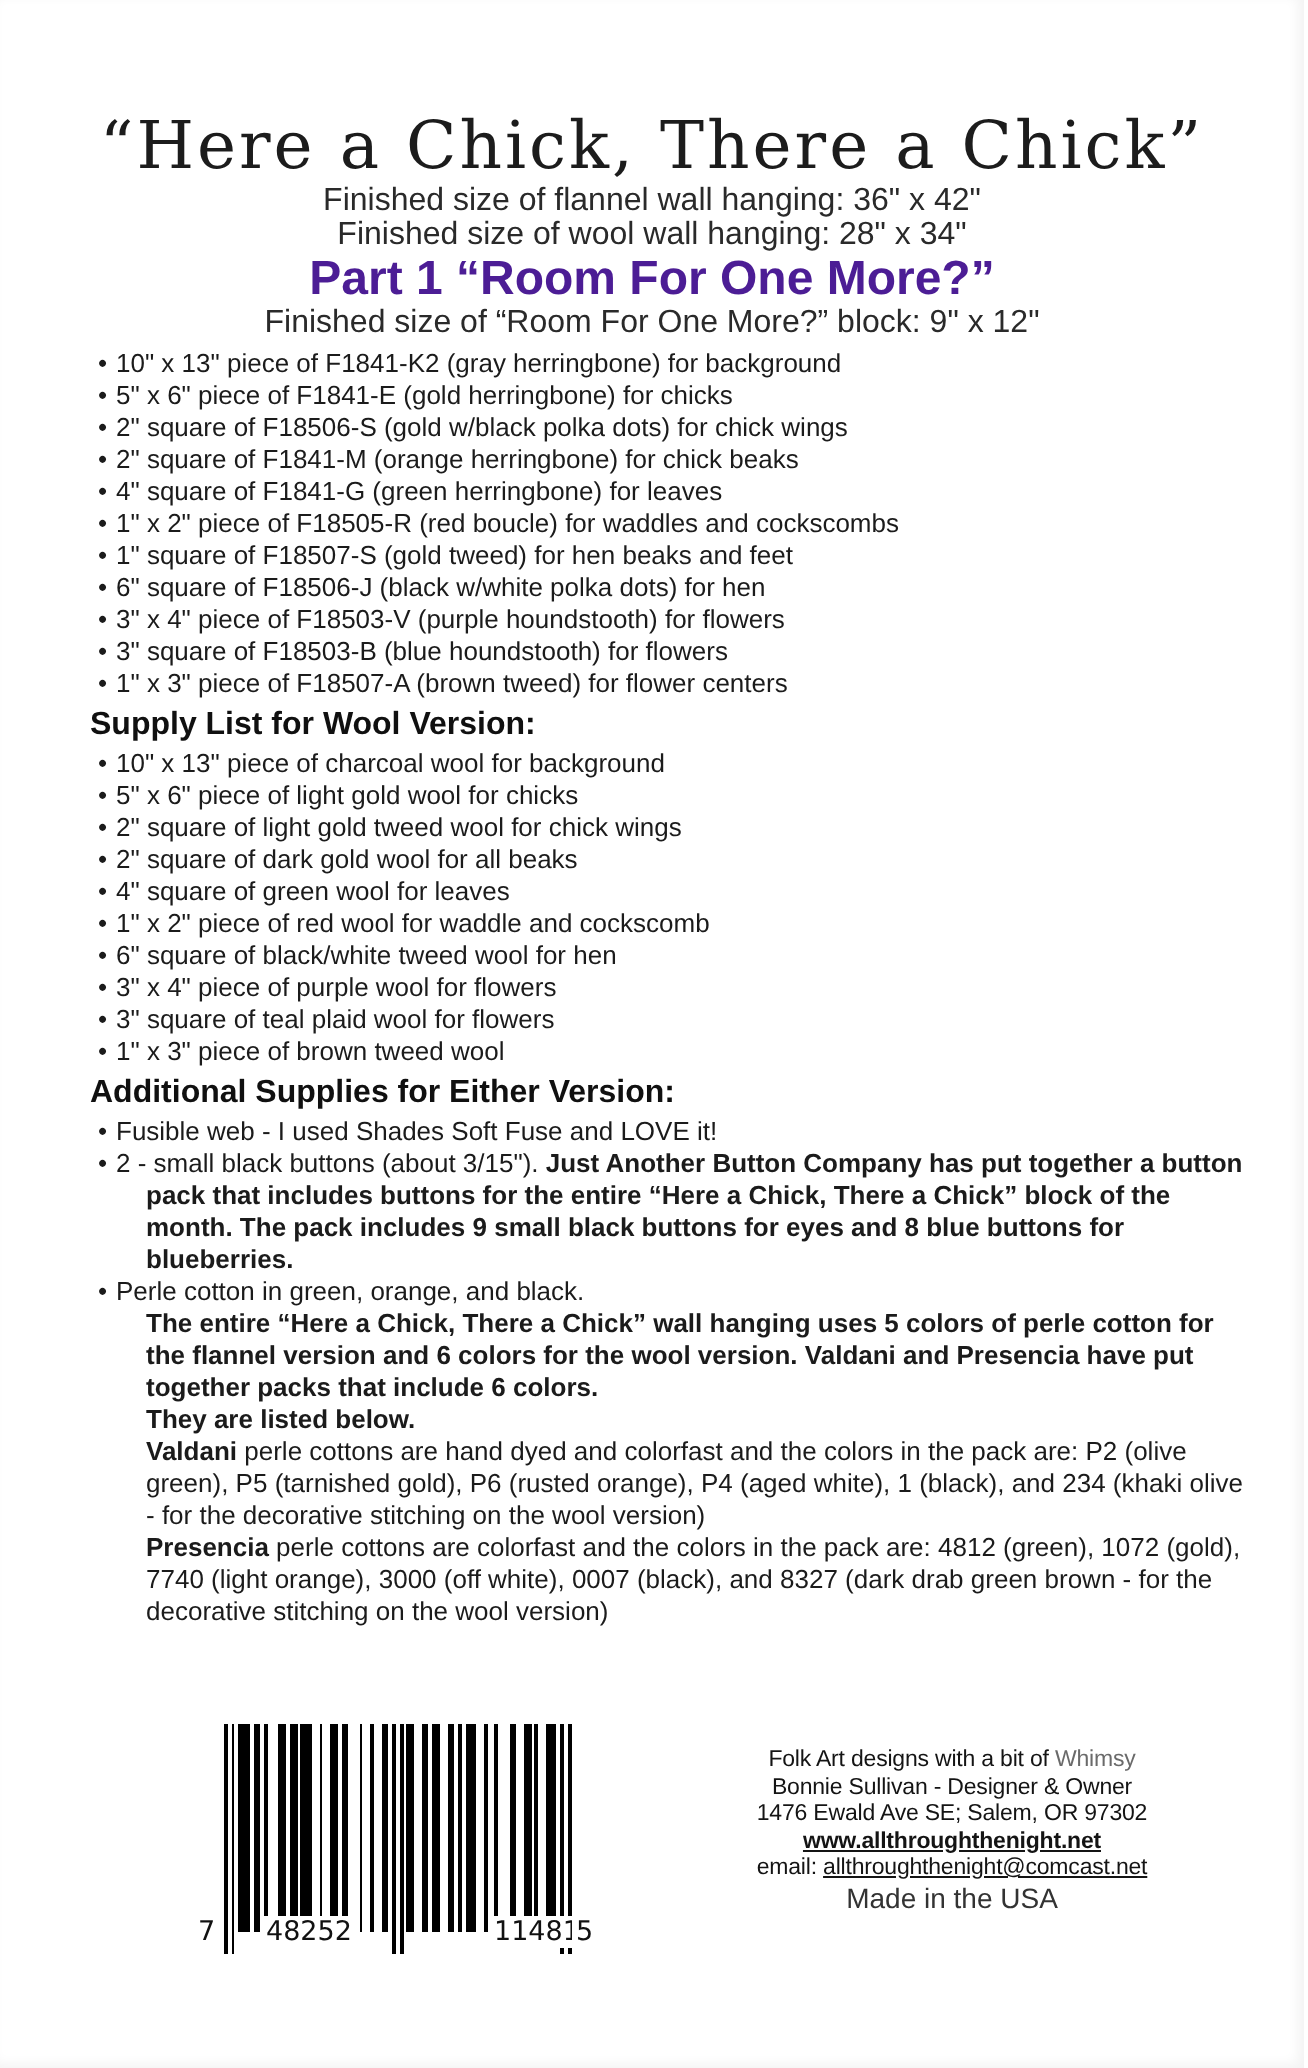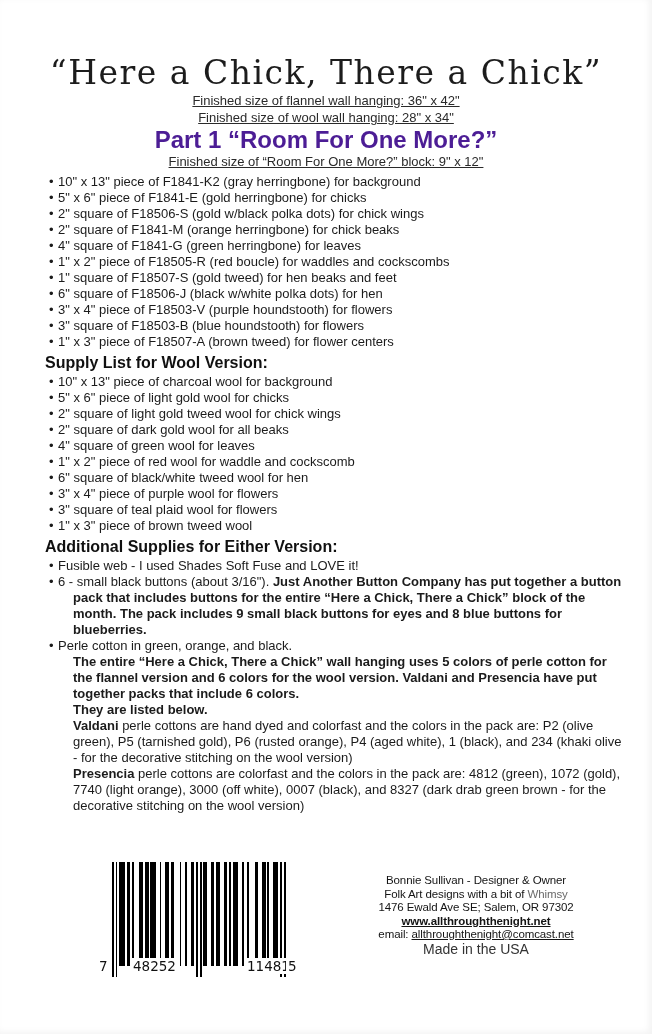--- a/index.html
+++ b/index.html
@@ -13,21 +13,21 @@
     box-shadow:inset -3px -2px 6px rgba(0,0,0,0.05);
   }
   
   .header{padding-top:54px;text-align:center;}
   .title{
     font-family:"DejaVu Serif",serif;
     font-size:33px;line-height:38px;
     letter-spacing:1.5px;
     color:#1c1c1c;
   }
-  .sub{font-size:13px;line-height:17px;color:#2a2a2a;text-decoration:underline;}
+  .sub{font-size:16px;line-height:17px;color:#2a2a2a;}
   .part{font-size:24px;line-height:27px;font-weight:700;color:#4c1d95;}
   
   .content{margin:4px 29px 0 45px;width:580px;}
   .sec-heading{
     font-size:16px;line-height:19px;font-weight:700;
     margin:3px 0 2px 0;color:#101010;
   }
   ul.supply-list{list-style:none;margin:0;padding:0;}
   li.supply{
     position:relative;
@@ -113,21 +113,21 @@
       <li class="supply">1" x 2" piece of red wool for waddle and cockscomb</li>
       <li class="supply">6" square of black/white tweed wool for hen</li>
       <li class="supply">3" x 4" piece of purple wool for flowers</li>
       <li class="supply">3" square of teal plaid wool for flowers</li>
       <li class="supply">1" x 3" piece of brown tweed wool</li>
     </ul>
 
     <div class="sec-heading">Additional Supplies for Either Version:</div>
     <ul class="add-list">
       <li class="add">Fusible web - I used Shades Soft Fuse and LOVE it!</li>
-      <li class="add"><span>6 - small black buttons (about 3/16").  </span><span class="b">Just Another Button Company has put together a button pack that includes buttons for the entire “Here a Chick, There a Chick” block of the month.  The pack includes 9 small black buttons for eyes and 8 blue buttons for blueberries.</span></li>
+      <li class="add"><span>2 - small black buttons (about 3/15").  </span><span class="b">Just Another Button Company has put together a button pack that includes buttons for the entire “Here a Chick, There a Chick” block of the month.  The pack includes 9 small black buttons for eyes and 8 blue buttons for blueberries.</span></li>
       <li class="add">Perle cotton in green, orange, and black.</li>
     </ul>
     <div class="indent b">The entire “Here a Chick, There a Chick” wall hanging uses 5 colors of perle cotton for the flannel version and 6 colors for the wool version. Valdani and Presencia have put together packs that include 6 colors.</div>
     <div class="indent b">They are listed below.</div>
     <div class="indent"><span class="b">Valdani</span><span> perle cottons are hand dyed and colorfast and the colors in the pack are: P2 (olive green), P5 (tarnished gold), P6 (rusted orange), P4 (aged white), 1 (black), and 234 (khaki olive - for the decorative stitching on the wool version)</span></div>
     <div class="indent"><span class="b">Presencia</span><span> perle cottons are colorfast and the colors in the pack are: 4812 (green), 1072 (gold), 7740 (light orange), 3000 (off white), 0007 (black), and 8327 (dark drab green brown - for the decorative stitching on the wool version)</span></div>
   </div>
 
   <div class="barcode-block">
     <div class="bars">
@@ -227,21 +227,21 @@
         <div class="bc-module tall"></div>
         <div class="bc-module on tall"></div>
       </div>
     <span class="bc-num bc-n0">7</span>
     <span class="bc-num bc-n1">48252</span>
     <span class="bc-num bc-n2">11481</span>
     <span class="bc-num bc-n3">5</span>
   </div>
 
   <div class="company-block">
+    <div class="company-line"><span>Folk Art designs with a bit of </span><span class="tagline-accent">Whimsy</span></div>
     <div class="company-line">Bonnie Sullivan - Designer &amp; Owner</div>
-    <div class="company-line"><span>Folk Art designs with a bit of </span><span class="tagline-accent">Whimsy</span></div>
     <div class="company-line">1476 Ewald Ave SE; Salem, OR 97302</div>
     <div class="company-line website-line u">www.allthroughthenight.net</div>
     <div class="company-line"><span>email: </span><span class="u">allthroughthenight@comcast.net</span></div>
     <div class="made">Made in the USA</div>
   </div>
 
 </div>
 
 </body></html>

